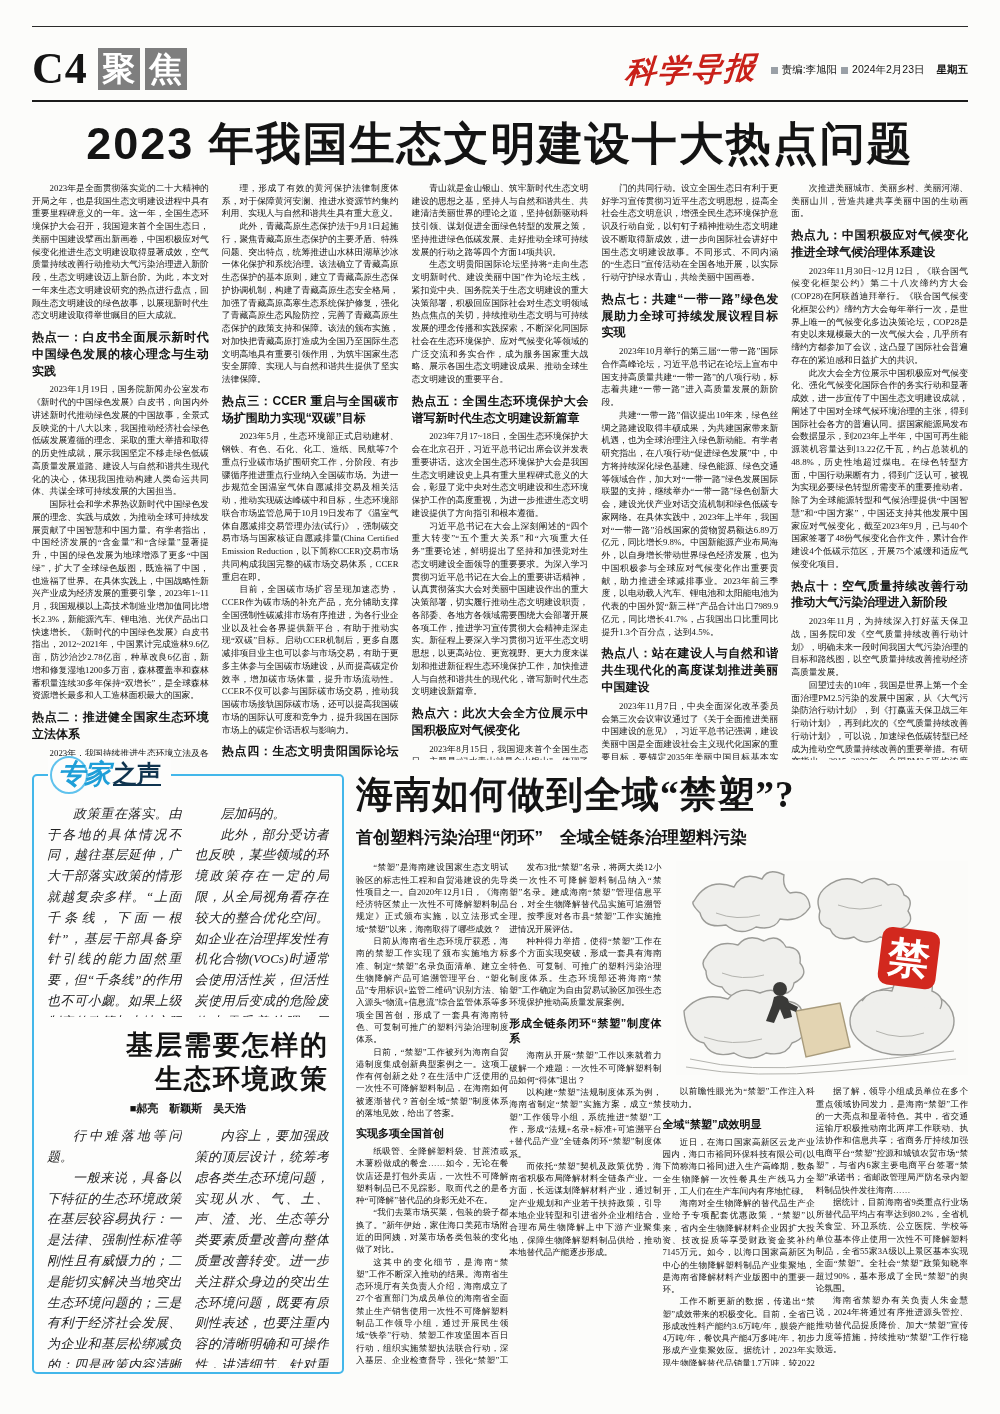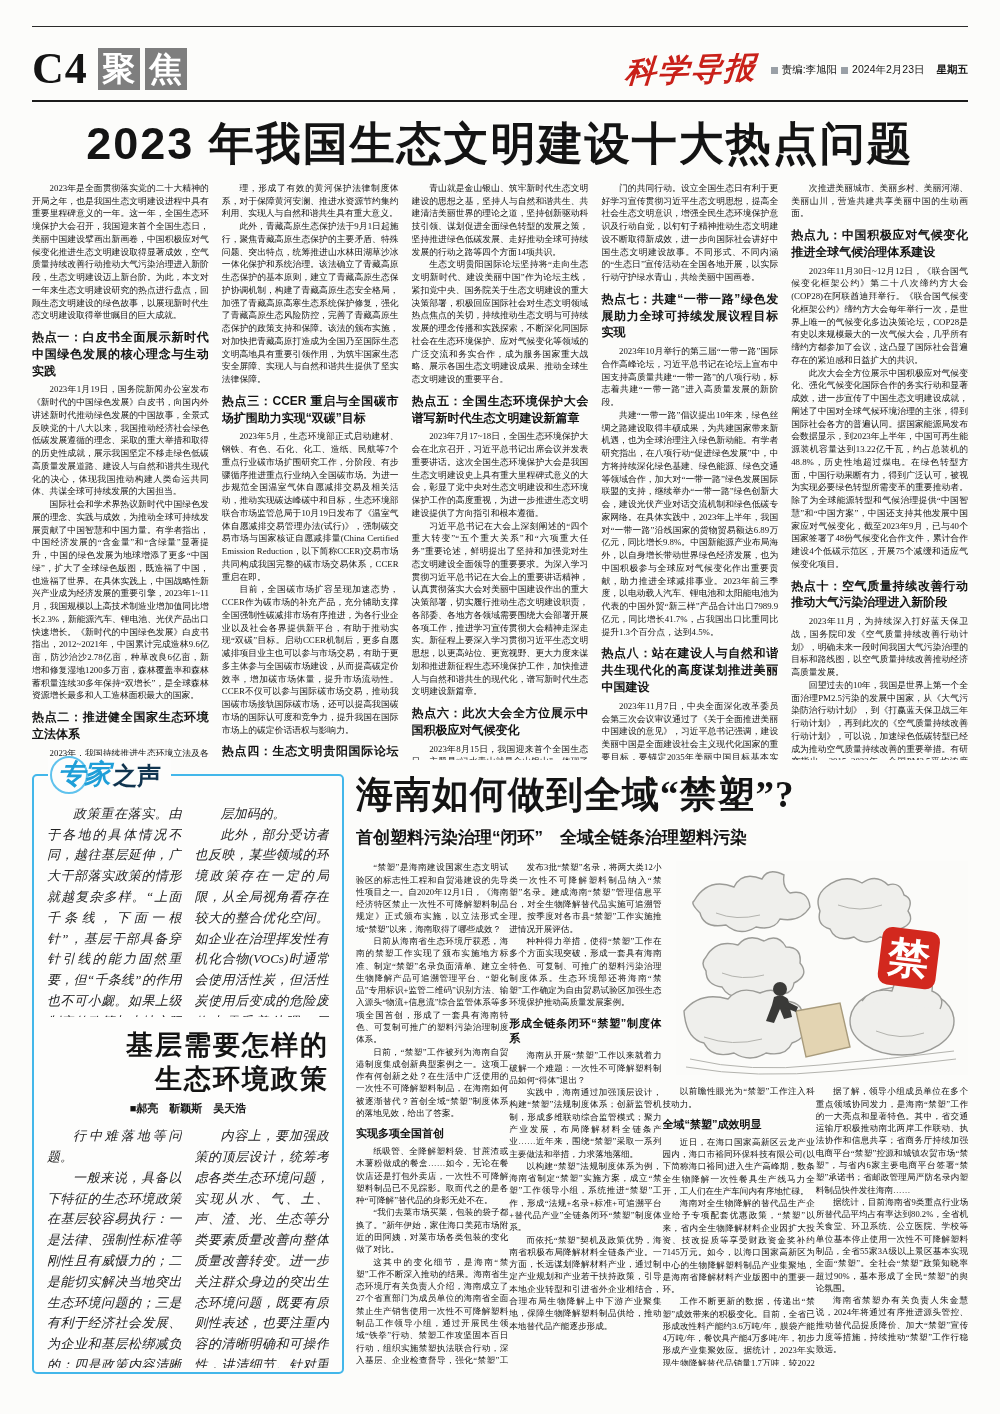--- a/index.html
+++ b/index.html
@@ -28,26 +28,26 @@
   .main-cols{display:flex;gap:13px;height:578px;overflow:hidden;}
   .mcol{flex:1;font-size:8.8px;line-height:1.45;text-align:justify;overflow:hidden;}
   .mcol p{margin:0;text-indent:2em;}
   .mcol h3{font-family:"Liberation Sans","DejaVu Sans",sans-serif;font-size:12px;line-height:1.4;
            margin:7px 0 4px;text-indent:0;font-weight:900;}
   
   .bottom{display:flex;gap:12px;margin-top:14px;}
   
   .expert{position:relative;width:312px;box-sizing:border-box;border:2.5px solid #43b7ea;border-radius:5px;
           padding:28px 13px 10px;height:600px;background:#fdfdfc;}
-  .ex-logo{position:absolute;top:-20px;left:14px;background:#fdfdfc;padding:0 10px;display:flex;align-items:flex-end;gap:3px;}
+  .ex-logo{position:absolute;top:-20px;left:14px;background:#fdfdfc;padding:0 10px;display:flex;align-items:center;gap:3px;}
   .ex-ring{width:34px;height:34px;border:2.5px solid #43b7ea;border-radius:50%;position:absolute;left:2px;top:0px;opacity:.85;}
   .ex-zhuanjia{position:relative;color:#1f9fd8;font-size:27px;font-weight:bold;font-style:italic;letter-spacing:-1px;
                font-family:"Liberation Serif",serif;}
   .ex-zhisheng{position:relative;color:#10344f;font-size:24px;font-weight:900;
-               font-family:"Liberation Sans","DejaVu Sans",sans-serif;}
+               font-family:"Liberation Sans","DejaVu Sans",sans-serif;text-decoration:underline;}
   .ex-cols{display:flex;gap:13px;}
   .ex-col{flex:1;font-size:13px;line-height:1.6;font-style:italic;text-align:justify;overflow:hidden;color:#222;}
   .ex-col p{margin:0;text-indent:2em;}
   .ex-top .ex-col{height:213px;}
   .ex-bottom .ex-col{height:242px;}
   .ex-headline{text-align:right;font-family:"Liberation Sans","DejaVu Sans",sans-serif;font-weight:900;
                font-size:27px;line-height:1.25;margin:12px 0 5px;letter-spacing:2px;}
   .ex-byline{text-align:center;font-size:11px;font-weight:bold;font-family:"Liberation Sans",sans-serif;margin-bottom:10px;}
   
   .hainan{position:relative;flex:1;overflow:hidden;}
@@ -188,21 +188,20 @@
             <h3>实现多项全国首创</h3>
             <p>纸吸管、全降解塑料袋、甘蔗渣或木薯粉做成的餐盒……如今，无论在餐饮店还是打包外卖店，一次性不可降解塑料制品已不见踪影。取而代之的是各种“可降解”替代品的身影无处不在。</p>
             <p>“我们去菜市场买菜，包装的袋子都换了。”新年伊始，家住海口美苑市场附近的田阿姨，对菜市场各类包装的变化做了对比。</p>
             <p>这其中的变化细节，是海南“禁塑”工作不断深入推动的结果。海南省生态环境厅有关负责人介绍，海南成立了27个省直部门为成员单位的海南省全面禁止生产销售使用一次性不可降解塑料制品工作领导小组，通过开展民生领域“铁拳”行动、禁塑工作攻坚固本百日行动，组织实施禁塑执法联合行动，深入基层、企业检查督导，强化“禁塑”工作全流程监督。</p>
           </div>
         <div class="hn-col">
             <p>发布3批“禁塑”名录，将两大类12小类一次性不可降解塑料制品纳入“禁塑”名录。建成海南“禁塑”管理信息平台，对全生物降解替代品实施可追溯管理。按季度对各市县“禁塑”工作实施推进情况开展评估。</p>
             <p>种种得力举措，使得“禁塑”工作在多个方面实现突破，形成一套具有海南特色、可复制、可推广的塑料污染治理制度体系。生态环境部还将海南“禁塑”工作确定为自由贸易试验区加强生态环境保护推动高质量发展案例。</p>
             <h3>形成全链条闭环“禁塑”制度体系</h3>
             <p>海南从开展“禁塑”工作以来就着力破解一个难题：一次性不可降解塑料制品如何“得体”退出？</p>
-            <p>实践中，海南通过加强顶层设计，构建“禁塑”法规制度体系；创新监管机制，形成多维联动综合监管模式；聚力产业发展，布局降解材料全链条产业……近年来，围绕“禁塑”采取一系列主要做法和举措，力求落地落细。</p>
             <p>以构建“禁塑”法规制度体系为例，海南省制定“禁塑”实施方案，成立“禁塑”工作领导小组，系统推进“禁塑”工作，形成“法规+名录+标准+可追溯平台+替代品产业”全链条闭环“禁塑”制度体系。</p>
             <p>而依托“禁塑”契机及政策优势，海南省积极布局降解材料全链条产业。一方面，长远谋划降解材料产业，通过制定产业规划和产业若干扶持政策，引导本地企业转型和引进省外企业相结合，合理布局生物降解上中下游产业聚集地，保障生物降解塑料制品供给，推动本地替代品产能逐步形成。</p>
           </div>
         <div class="hn-col pad">
             <p>以前瞻性眼光为“禁塑”工作注入科技动力。</p>
             <h3>全域“禁塑”成效明显</h3>
             <p>近日，在海口国家高新区云龙产业园内，海口市裕同环保科技有限公司(以下简称海口裕同)进入生产高峰期，数条全生物降解一次性餐具生产线马力全开，工人们在生产车间内有序地忙碌。</p>
             <p>海南对全生物降解的替代品生产企业给予专项配套优惠政策，“禁塑”以来，省内全生物降解材料企业因扩大投资、技改提质等享受财政资金奖补约7145万元。如今，以海口国家高新区为中心的生物降解塑料制品产业集聚地，是海南省降解材料产业版图中的重要一环。</p>
             <p>工作不断更新的数据，传递出“禁塑”成效带来的积极变化。目前，全省已形成改性料产能约3.6万吨/年，膜袋产能4万吨/年，餐饮具产能4万多吨/年，初步形成产业集聚效应。据统计，2023年实现生物降解替代品销量1.7万吨，较2022年增长56%。</p>
           </div>

